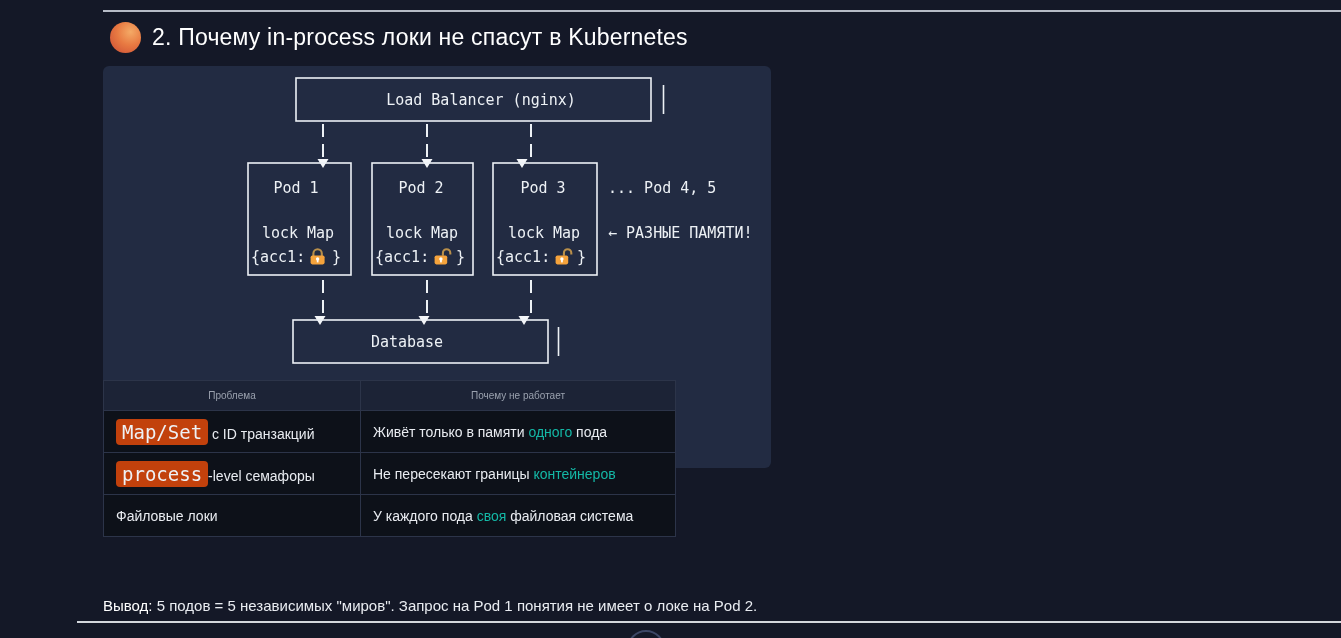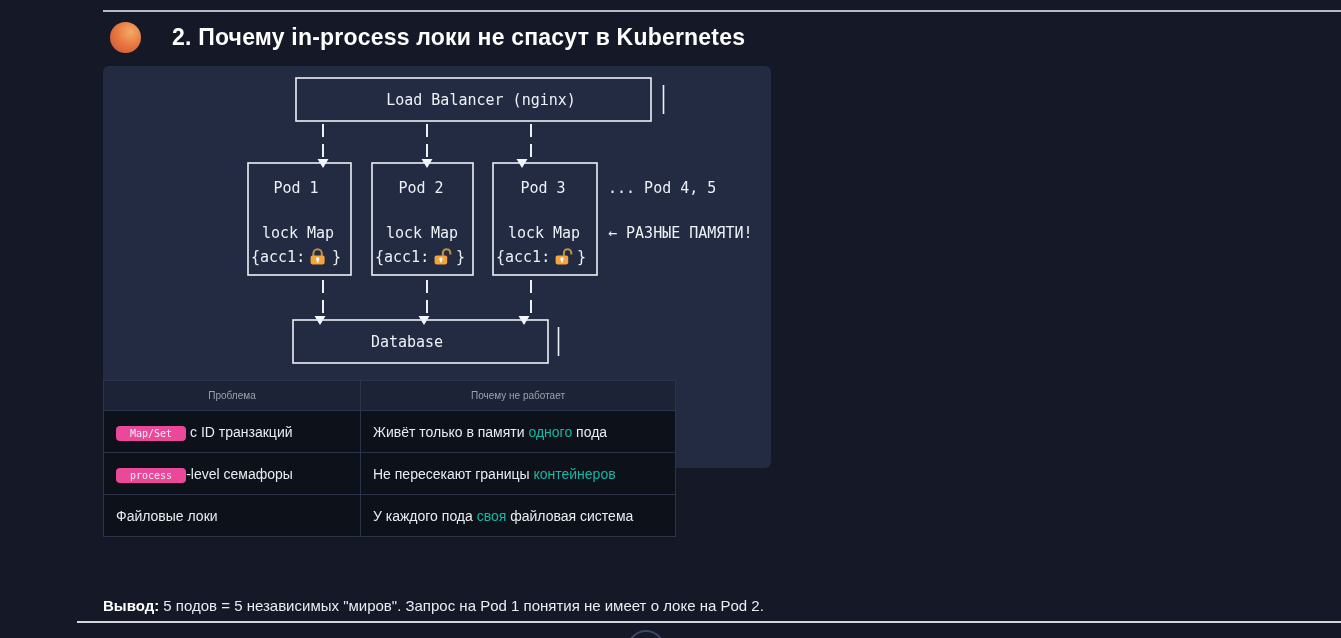--- a/index.html
+++ b/index.html
@@ -15,21 +15,21 @@
   .fab {
     position: absolute; left: 627px; top: 630px; width: 38px; height: 38px;
     border-radius: 50%; border: 2px solid #3d4766; background: transparent;
   }
   .heading { position: absolute; left: 110px; top: 22px; display: flex; align-items: center; gap: 11px; }
   .ball {
     width: 31px; height: 31px; border-radius: 50%;
     background: radial-gradient(circle at 66% 32%, #f4aa66 0%, #e87a42 45%, #d8603a 75%, #c3532f 100%);
     flex: 0 0 auto;
   }
-  .heading h2 { font-size: 23px; font-weight: 700; color: #ffffff; letter-spacing: 0.2px; margin-left: 20px; }
+  .heading h2 { font-size: 23px; font-weight: 400; color: #ffffff; letter-spacing: 0.2px; }
 
   .panel {
     position: absolute; left: 103px; top: 66px; width: 668px; height: 402px;
     background: #222b42; border-radius: 6px;
   }
   .panel svg { position: absolute; inset: 0; }
   svg text {
     font-family: "DejaVu Sans Mono", "Liberation Mono", monospace;
     font-size: 15px; fill: #edf1f5;
   }
@@ -49,25 +49,25 @@
   }
   .tbl th.col2 { width: 315px; }
   .tbl td {
     height: 42px; background: #0d1119; color: #e9ecf1;
     padding: 0 12px; vertical-align: middle;
   }
   .s-plain { }
   .s-bold { font-weight: 400; color: #14b8a6; }
   .s-code {
     font-family: "DejaVu Sans Mono", "Liberation Mono", monospace;
-    font-size: 10px; background: #ec4899; color: #eef1f5;
-    padding: 2px 14px; border-radius: 4px;
+    font-size: 19px; background: #c2410c; color: #eef1f5;
+    padding: 2px 6px; border-radius: 4px;
   }
   .conclusion { position: absolute; left: 103px; top: 597px; width: 950px; font-size: 15px; color: #e9ecf1; }
-  .conclusion .s-bold { font-weight: 700; color: #ffffff; margin-top: 8px; }
+  .conclusion .s-bold { font-weight: 400; color: #ffffff; margin-top: 8px; }
 </style>
 </head>
 <body>
 
 <div class="top-rule"></div>
 
 <div class="heading">
   <div class="ball"></div>
   <h2>2. Почему in-process локи не спасут в Kubernetes</h2>
 </div>

